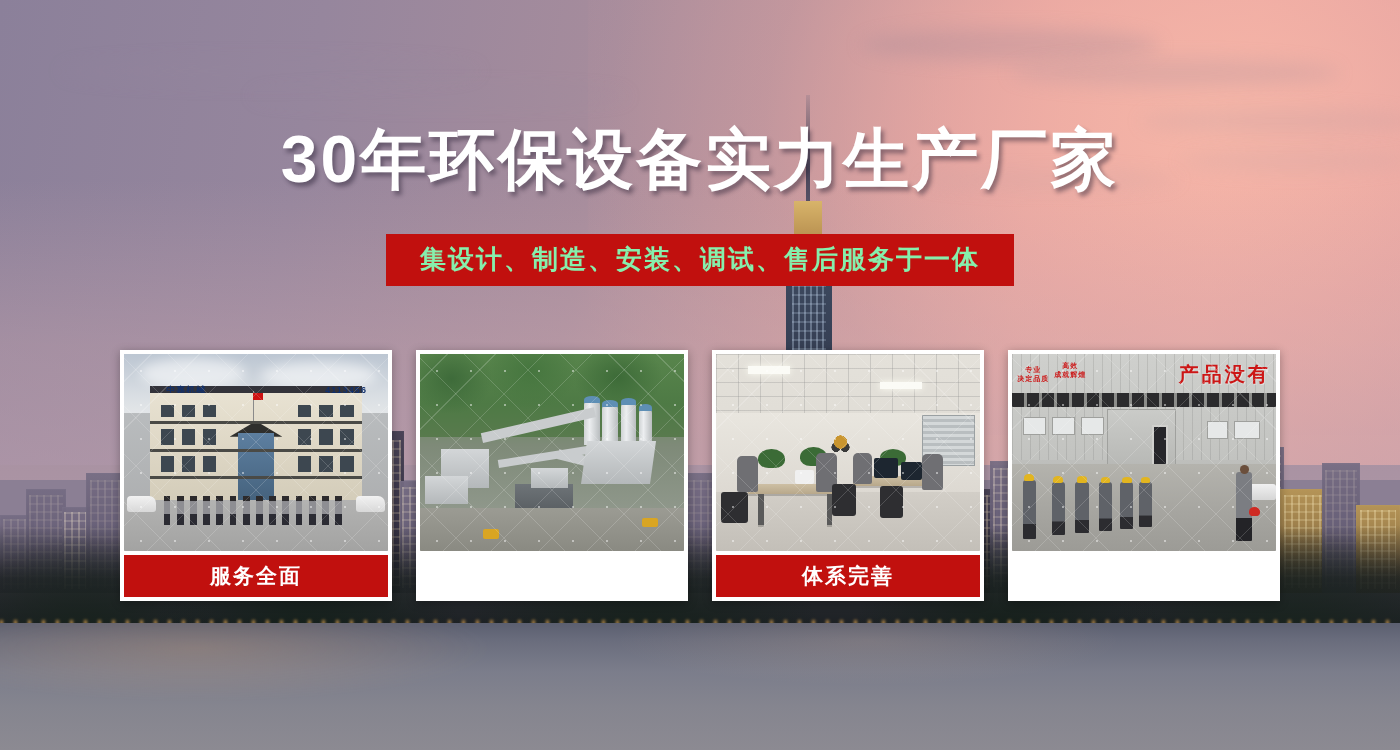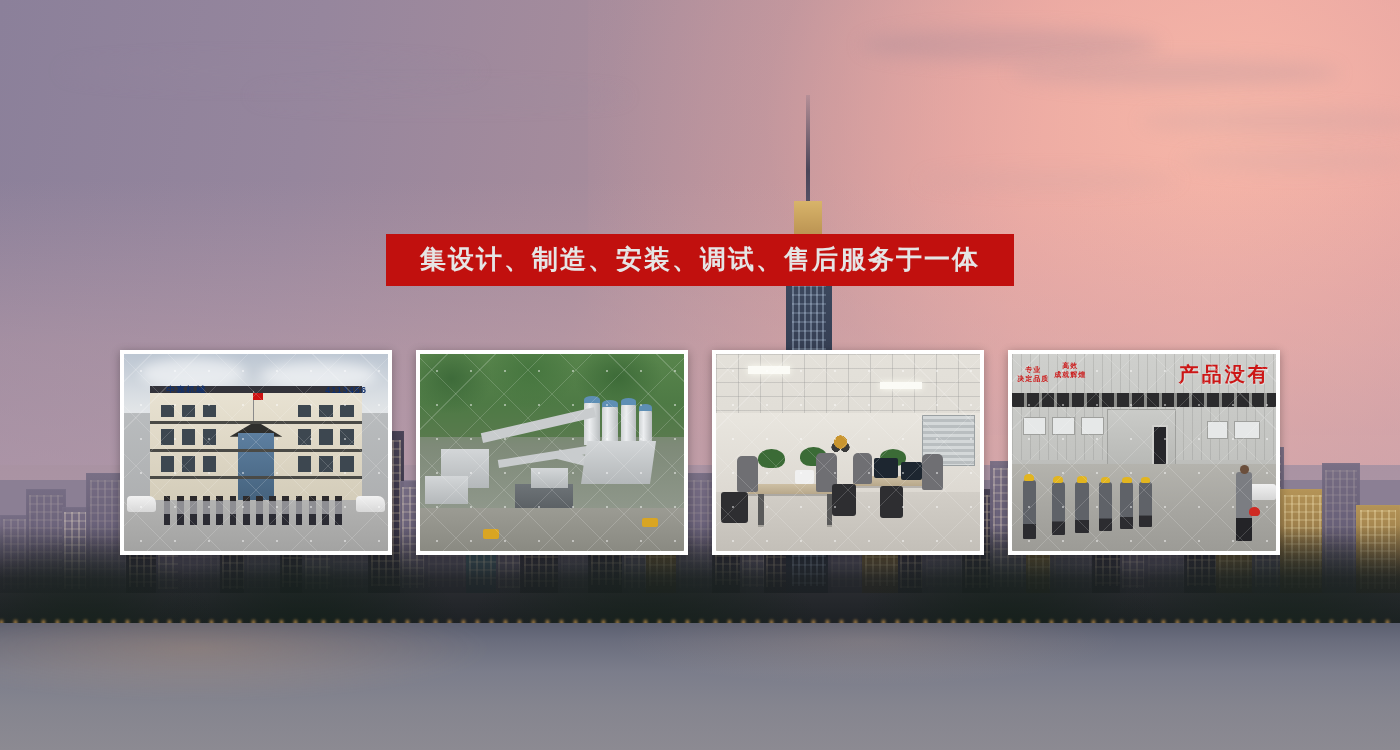--- a/index.html
+++ b/index.html
@@ -197,21 +197,21 @@
   
   .subtitle-wrap {
     position: absolute;
     left: 0; top: 234px;
     width: 100%;
     display: flex;
     justify-content: center;
   }
   .subtitle {
     background: #c1100e;
-    color: #e5e5e5;
+    color: #86efac;
     font-size: 26px;
     font-weight: bold;
     letter-spacing: 2px;
     padding: 12px 34px 13px;
     white-space: nowrap;
     line-height: 1.05;
   }
 
   
   .cards {
@@ -441,20 +441,21 @@
     <div class="bldg lit" style="left:1280px;width:46px;height:104px;"></div>
     <div class="bldg far dim" style="left:1322px;width:38px;height:130px;"></div>
     <div class="bldg lit" style="left:1356px;width:44px;height:88px;"></div>
   </div>
 
   <div class="treeline"></div>
   <div class="bank-lights"></div>
   <div class="river"></div>
   <div class="river-glint"></div>
 
+  <div class="headline">30年环保设备实力生产厂家</div>
 
   <div class="subtitle-wrap">
     <div class="subtitle">集设计、制造、安装、调试、售后服务于一体</div>
   </div>
 
   <div class="cards">
 
     <div class="card">
       <div class="card-photo p1">
         <div class="sky1"></div>
@@ -502,20 +503,21 @@
         <div class="person" style="left:50%;"></div>
         <div class="person" style="left:55%;"></div>
         <div class="person" style="left:60%;"></div>
         <div class="person" style="left:65%;"></div>
         <div class="person" style="left:70%;"></div>
         <div class="person" style="left:75%;"></div>
         <div class="person" style="left:80%;"></div>
         <div class="mesh"></div>
         <div class="mesh-dots"></div>
       </div>
+      <div class="card-caption">服务全面</div>
     </div>
 
     <div class="card">
       <div class="card-photo p2">
         <div class="forest"></div>
         <div class="silo" style="left:62%;top:24%;width:6%;height:22%;">
             <div class="cap"></div>
           </div>
         <div class="silo" style="left:69%;top:26%;width:6%;height:20%;">
             <div class="cap"></div>
@@ -564,20 +566,21 @@
         <div class="pers" style="left:8%;top:52%;width:8%;height:18%;"></div>
         <div class="pers" style="left:38%;top:50%;width:8%;height:20%;"></div>
         <div class="pers" style="left:52%;top:50%;width:7%;height:16%;"></div>
         <div class="pers" style="left:78%;top:51%;width:8%;height:18%;"></div>
         <div class="chair" style="left:2%;top:70%;width:10%;height:16%;"></div>
         <div class="chair" style="left:44%;top:66%;width:9%;height:16%;"></div>
         <div class="chair" style="left:62%;top:67%;width:9%;height:16%;"></div>
         <div class="mesh"></div>
         <div class="mesh-dots"></div>
       </div>
+      <div class="card-caption">体系完善</div>
     </div>
 
     <div class="card">
       <div class="card-photo p4">
         <div class="facade"></div>
         <div class="bigsign">产品没有</div>
         <div class="slogan" style="left:2%;top:6%;">
           <span>专业</span><br>
           <span>决定品质</span>
         </div>

